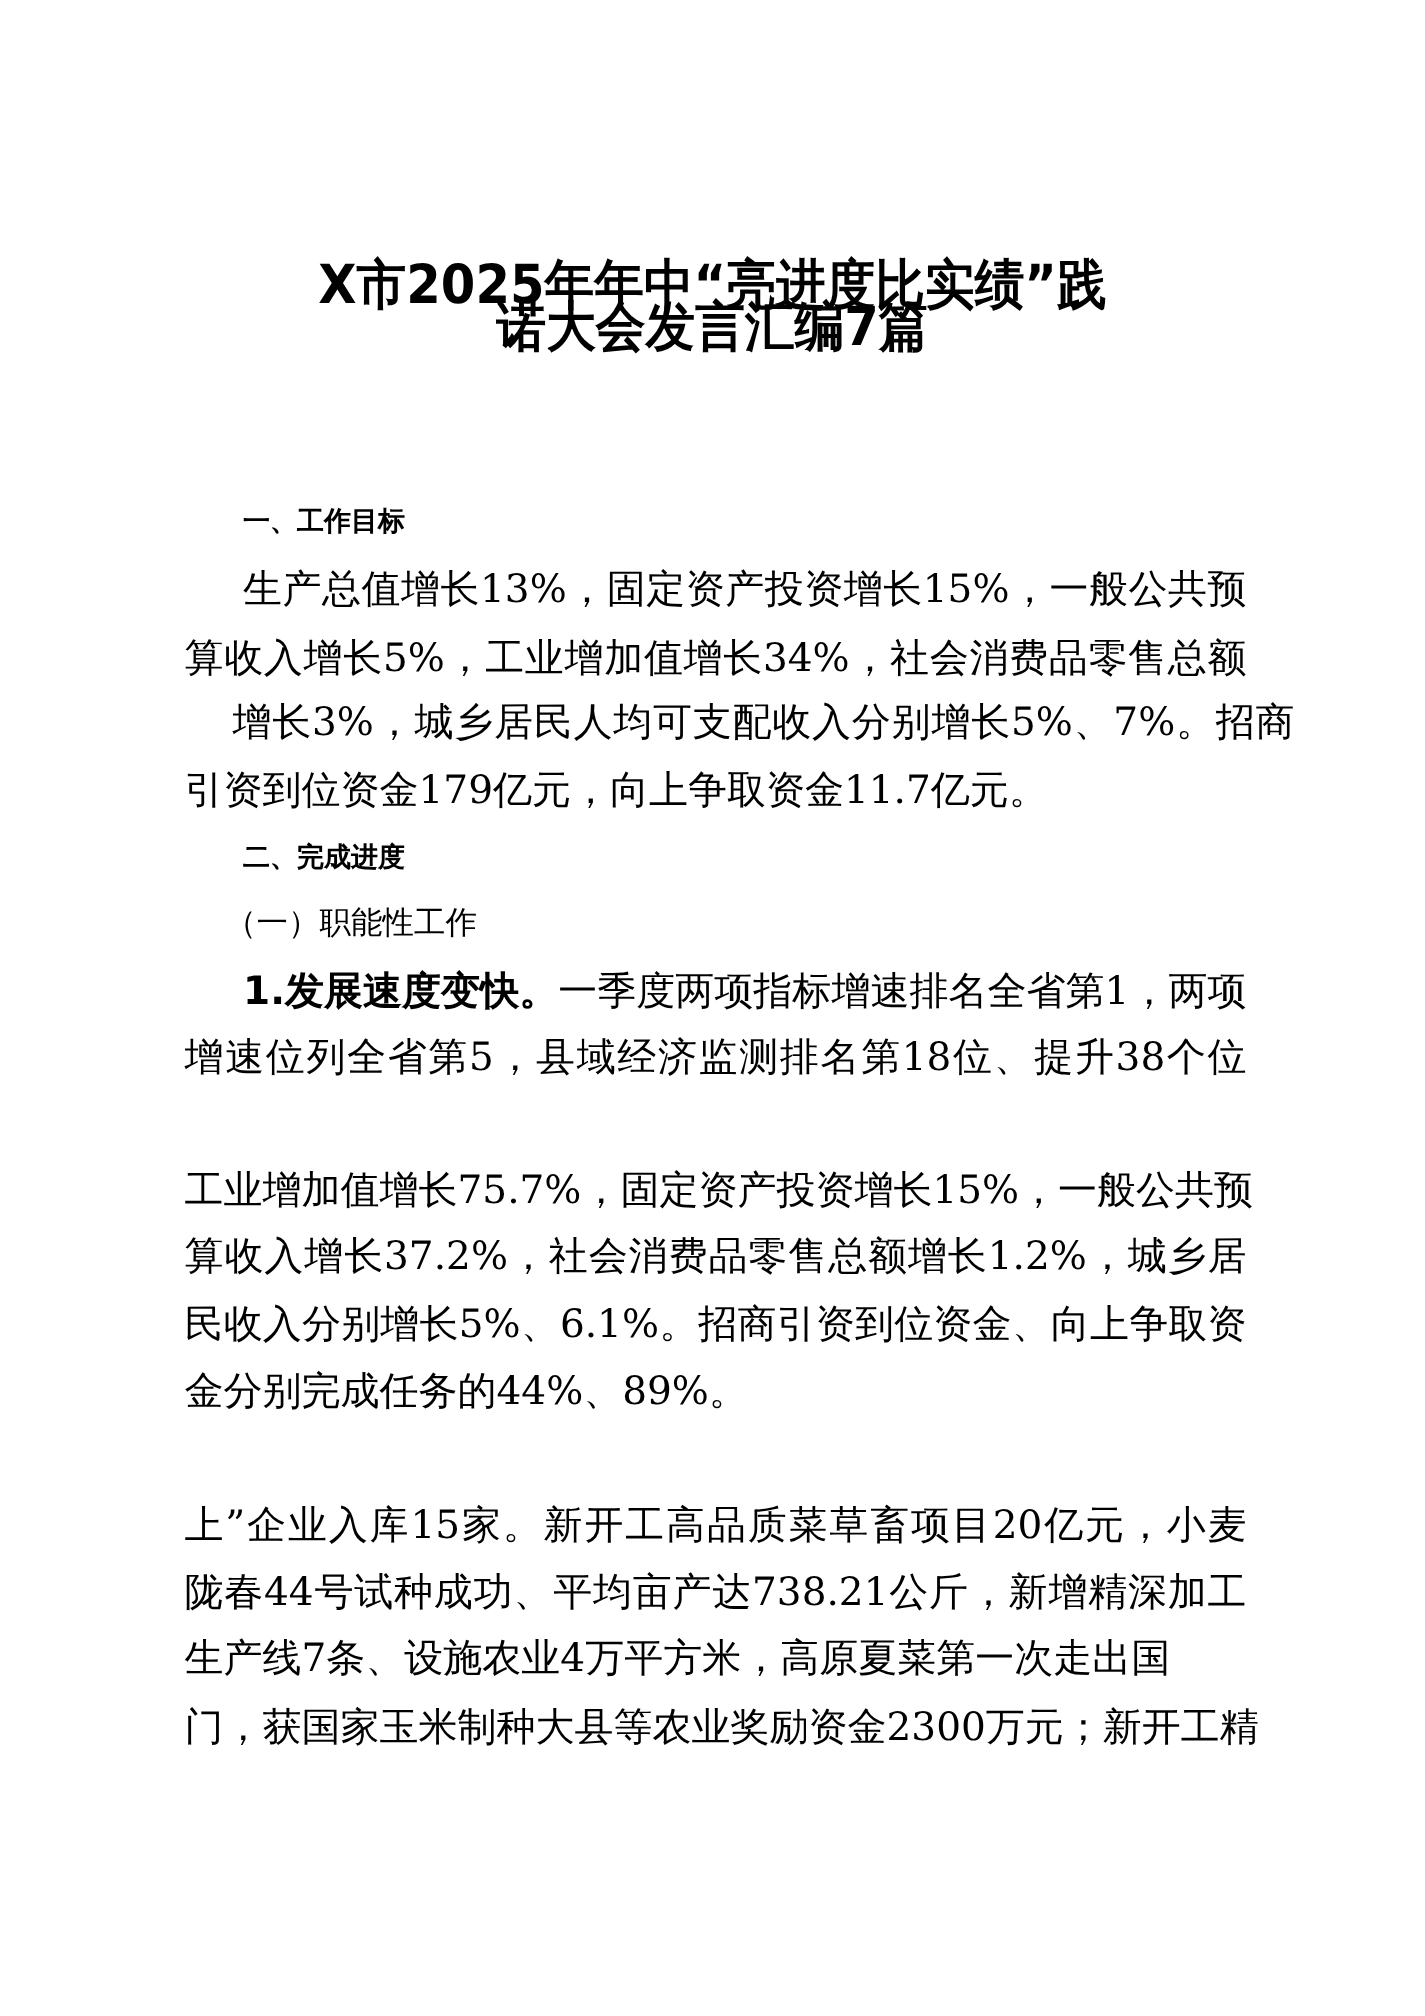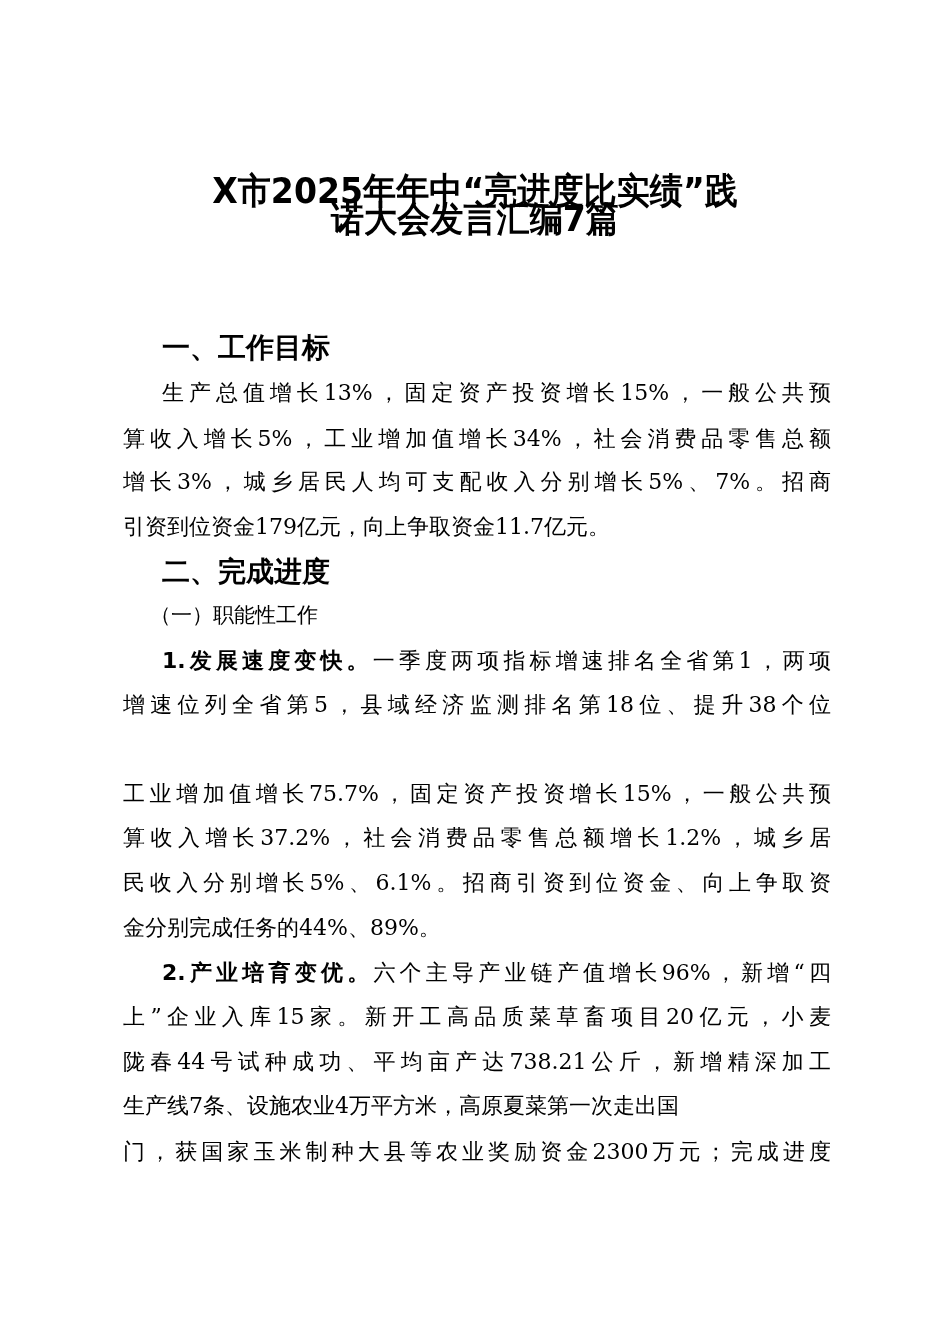--- a/index.html
+++ b/index.html
@@ -32,29 +32,29 @@
       font-size: 36px;
       line-height: 46px;
       letter-spacing: 0px;
       transform: scaleX(0.92);
       transform-origin: center;
     }
     .heading {
       position: absolute;
       font-family: "DejaVu Sans", "Liberation Sans", sans-serif;
       font-weight: bold;
-      font-size: 28px;
+      font-size: 18px;
       line-height: 30px;
       white-space: nowrap;
     }
     .line {
       position: absolute;
       left: 123px;
       width: 708px;
-      font-size: 22px;
+      font-size: 26px;
       line-height: 30px;
       white-space: nowrap;
       text-align: justify;
       text-align-last: justify;
       transform-origin: left center;
     }
     .line.last {
       text-align-last: left;
     }
     .line.indent {
@@ -80,37 +80,34 @@
 <div class="page">
 
   <div class="title" style="top:168px;">X市2025年年中“亮进度比实绩”践</div>
 
   <div class="title" style="top:196px;">诺大会发言汇编7篇</div>
 
   <div class="heading" style="left:162px; top:333px;">一、工作目标</div>
 
   <div class="line indent" style="top:378px;">生产总值增长13%，固定资产投资增长15%，一般公共预</div>
   <div class="line" style="top:424px;">算收入增长5%，工业增加值增长34%，社会消费品零售总额</div>
-  <div class="line" style="top:467px;">增长3%，城乡居民人均可支配收入分别增长5%、7%。招商</div>
+  <div class="line" style="top:467px;margin-left:32px;">增长3%，城乡居民人均可支配收入分别增长5%、7%。招商</div>
   <div class="line last" style="top:512px;">引资到位资金179亿元，向上争取资金11.7亿元。</div>
 
   <div class="heading" style="left:162px; top:557px;">二、完成进度</div>
 
   <div class="sub" style="top:600px;">（一）职能性工作</div>
 
   <div class="line indent" style="top:646px;">
     <span class="bold-lead">1.发展速度变快。</span><span>一季度两项指标增速排名全省第1，两项</span>
   </div>
   <div class="line" style="top:690px;">增速位列全省第5，县域经济监测排名第18位、提升38个位</div>
   <div class="line" style="top:779px;">工业增加值增长75.7%，固定资产投资增长15%，一般公共预</div>
   <div class="line" style="top:823px;">算收入增长37.2%，社会消费品零售总额增长1.2%，城乡居</div>
   <div class="line" style="top:868px;">民收入分别增长5%、6.1%。招商引资到位资金、向上争取资</div>
   <div class="line last" style="top:913px;">金分别完成任务的44%、89%。</div>
 
-  <div class="line indent" style="top:958px;">
-    <span class="bold-lead">2.产业培育变优。</span><span>六个主导产业链产值增长96%，新增“四</span>
-  </div>
   <div class="line" style="top:1002px;">上”企业入库15家。新开工高品质菜草畜项目20亿元，小麦</div>
   <div class="line" style="top:1047px;">陇春44号试种成功、平均亩产达738.21公斤，新增精深加工</div>
   <div class="line last" style="top:1091px;">生产线7条、设施农业4万平方米，高原夏菜第一次走出国</div>
-  <div class="line" style="top:1137px;">门，获国家玉米制种大县等农业奖励资金2300万元；完成进度</div>
+  <div class="line" style="top:1137px;">门，获国家玉米制种大县等农业奖励资金2300万元；新开工精</div>
 
 </div>
 
 </body></html>

